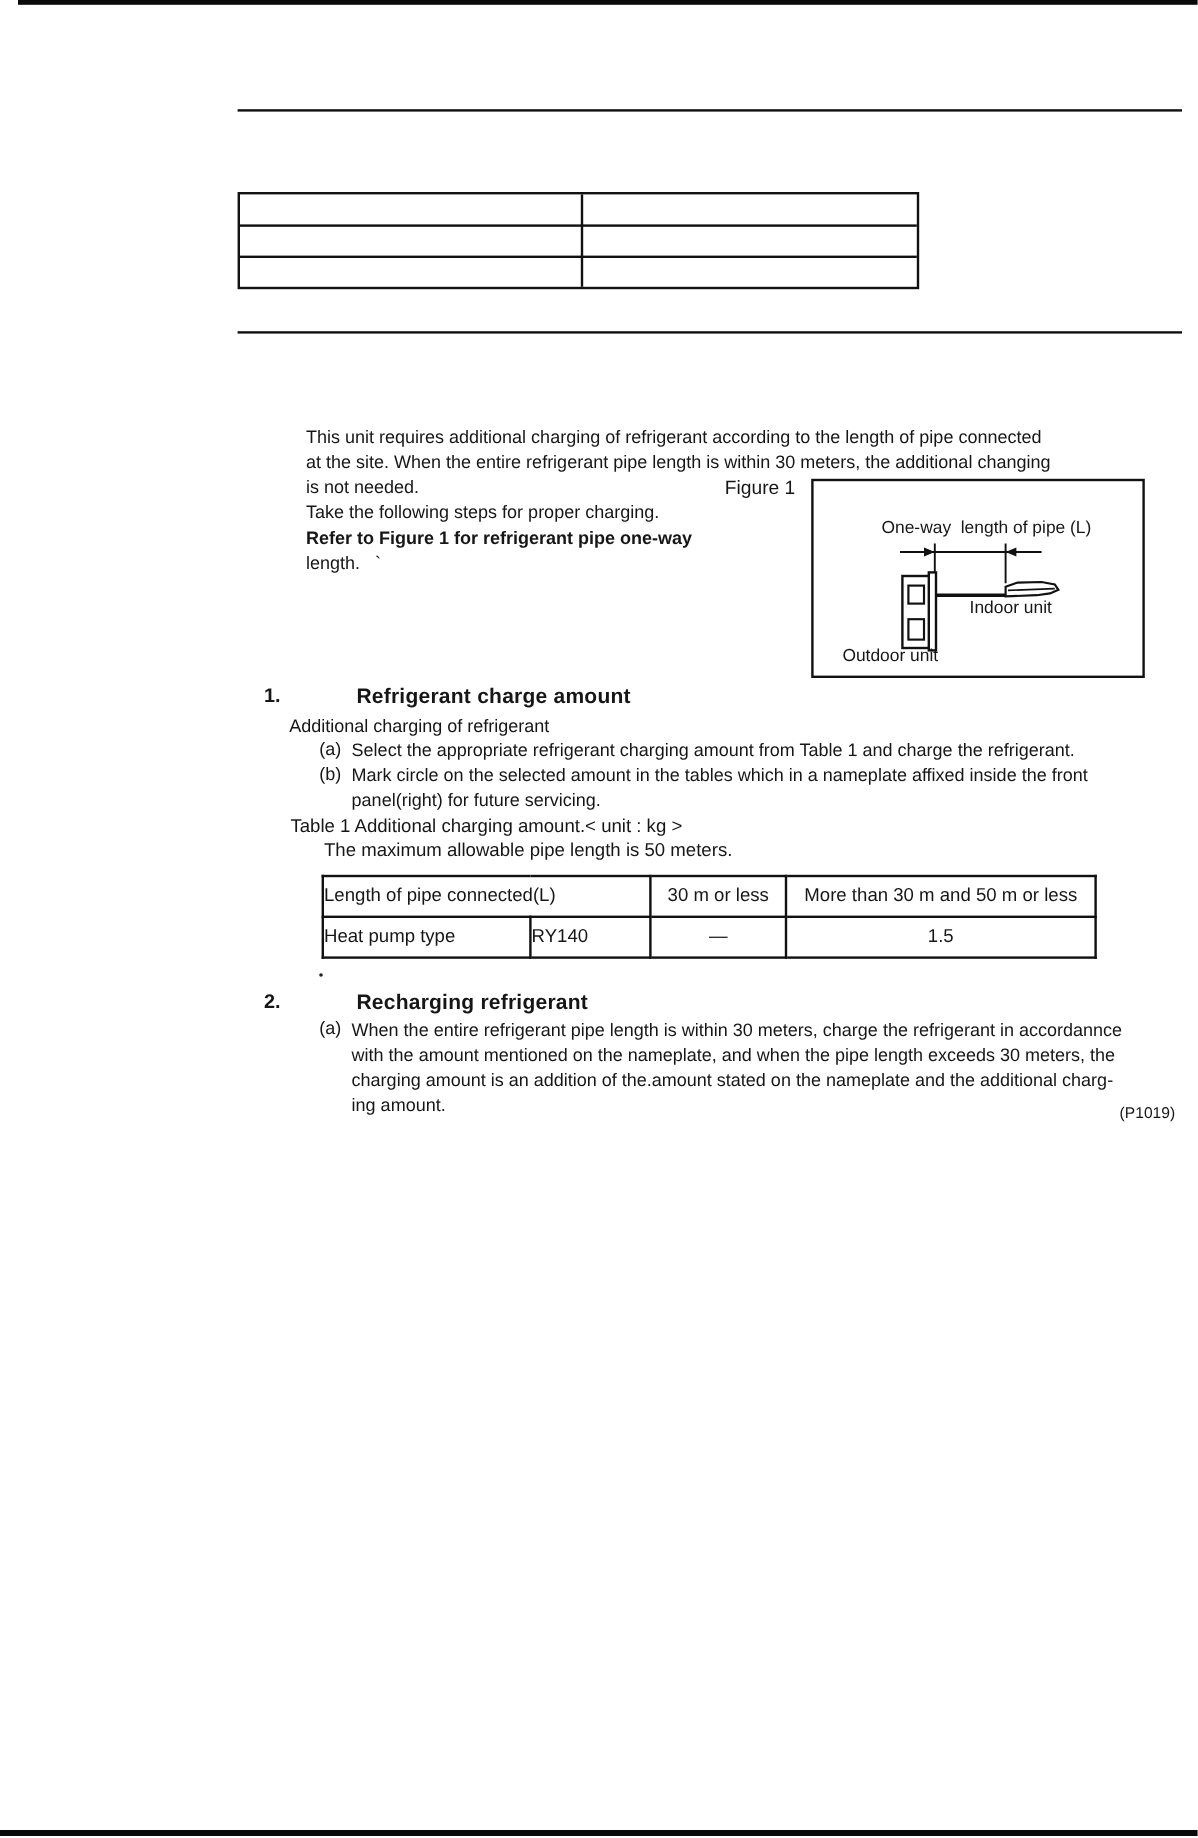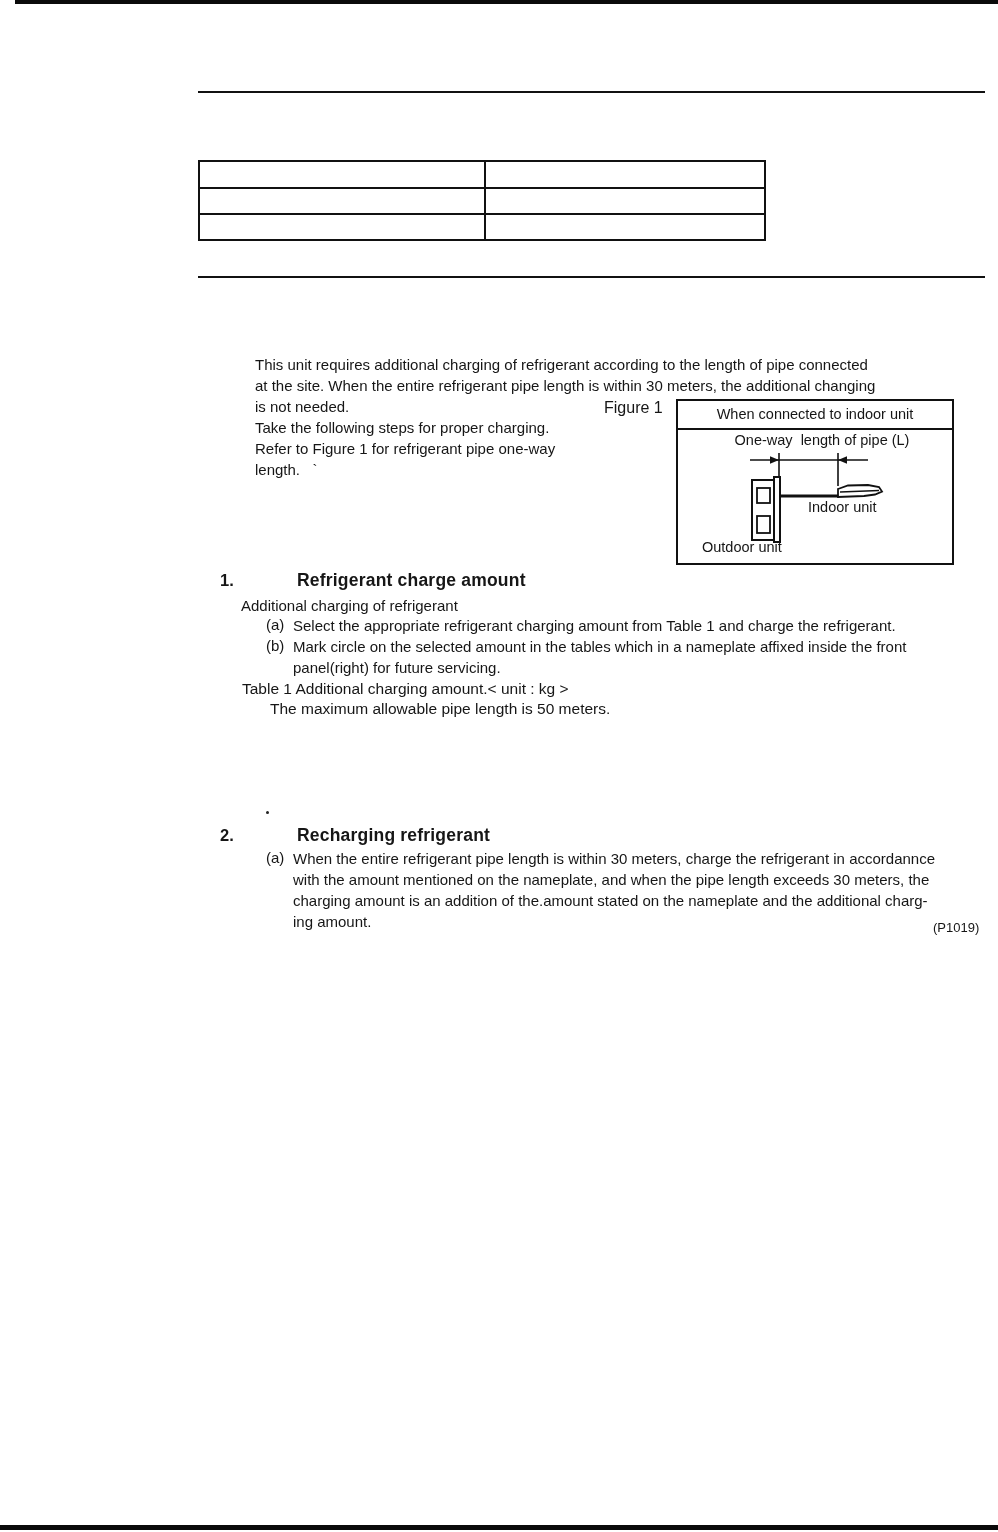--- a/index.html
+++ b/index.html
@@ -63,27 +63,26 @@
   <div class="h-div" style="top:51px;"></div>
   <div class="v-div" style="left:284px;"></div>
 </div>
 
 <div class="abs rule" style="left:198px;top:276px;width:787px;height:2px;"></div>
 
 <div class="abs intro-line" style="left:255px;top:355px;">This unit requires additional charging of refrigerant according to the length of pipe connected</div>
 <div class="abs intro-line" style="left:255px;top:376px;">at the site. When the entire refrigerant pipe length is within 30 meters, the additional changing</div>
 <div class="abs intro-line" style="left:255px;top:397px;">is not needed.</div>
 <div class="abs intro-line" style="left:255px;top:418px;">Take the following steps for proper charging.</div>
-<div class="abs intro-line" style="left:255px;top:439px;">Refer to Figure 1 for refrigerant pipe one-way</div>
+<div class="abs intro-line" style="left:255px;top:439px;font-weight:bold;">Refer to Figure 1 for refrigerant pipe one-way</div>
 <div class="abs intro-line" style="left:255px;top:460px;">length.   `</div>
 
 <div class="abs" style="left:604px;top:399px;font-size:16px;text-align:center;">Figure 1</div>
 
 <div class="abs figure-box" style="left:676px;top:399px;width:278px;height:166px;">
-  <div class="figure-header">When connected to indoor unit</div>
   <div class="dim-label">One-way  length of pipe (L)</div>
 
   <svg width="274" height="162" viewBox="0 0 274 162" style="position:absolute;left:0;top:0;">
 
     <line x1="72" y1="59" x2="190" y2="59" stroke="#111" stroke-width="1.6"></line>
     <line x1="101" y1="52" x2="101" y2="78" stroke="#111" stroke-width="1.6"></line>
     <line x1="160" y1="52" x2="160" y2="85" stroke="#111" stroke-width="1.6"></line>
     <polygon points="92,55.3 101,59 92,62.7" fill="#111"></polygon>
     <polygon points="169,55.3 160,59 169,62.7" fill="#111"></polygon>
 
@@ -118,20 +117,31 @@
 
 <div class="abs" style="left:268px;top:729px;">
   <table class="t1">
     <colgroup>
       <col style="width:173px;">
         <col style="width:100px;">
         <col style="width:113px;">
         <col style="width:258px;">
     </colgroup>
     <tbody>
+        <tr>
+      <td colspan="2" class="c-left">Length of pipe connected(L)</td>
+      <td class="c-center">30 m or less</td>
+      <td class="c-center">More than 30 m and 50 m or less</td>
+    </tr>
+    <tr>
+      <td class="c-left">Heat pump type</td>
+      <td class="c-left">RY140</td>
+      <td class="c-center">—</td>
+      <td class="c-center">1.5</td>
+    </tr>
   </tbody>
     </table>
 </div>
 
 <div class="abs speck" style="left:266px;top:811px;"></div>
 
 <div class="abs sec-num" style="left:220px;top:826px;">2.</div>
 <div class="abs sec-title" style="left:257px;top:825px;">Recharging refrigerant</div>
 
 <div class="abs marker" style="left:266px;top:849px;">(a)</div>

